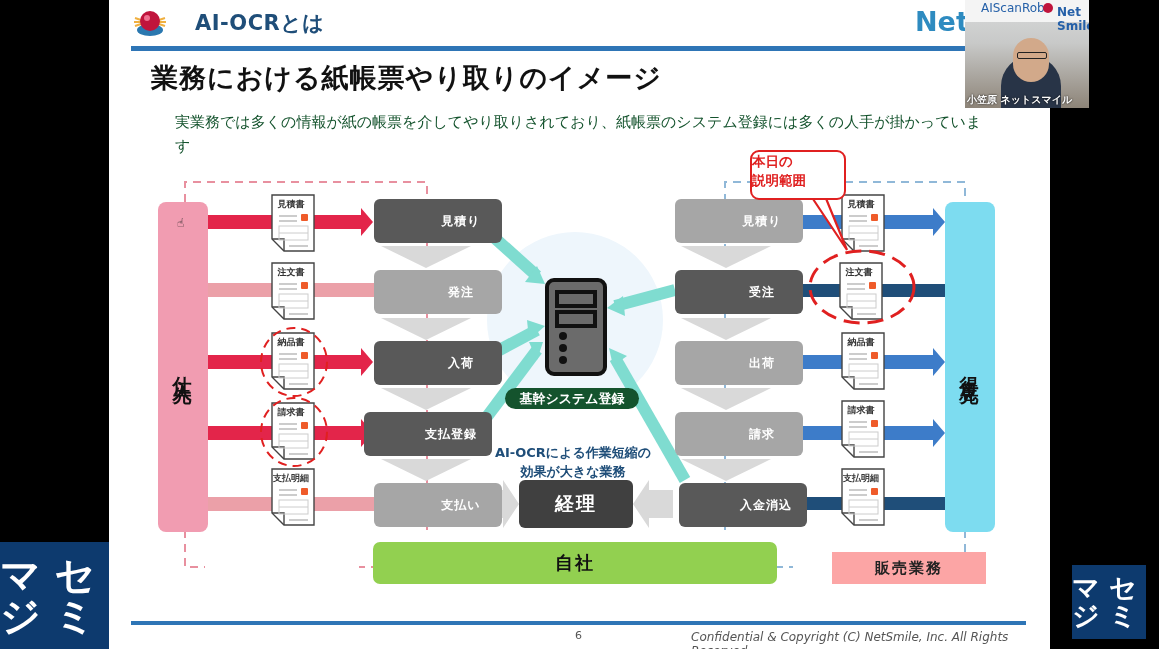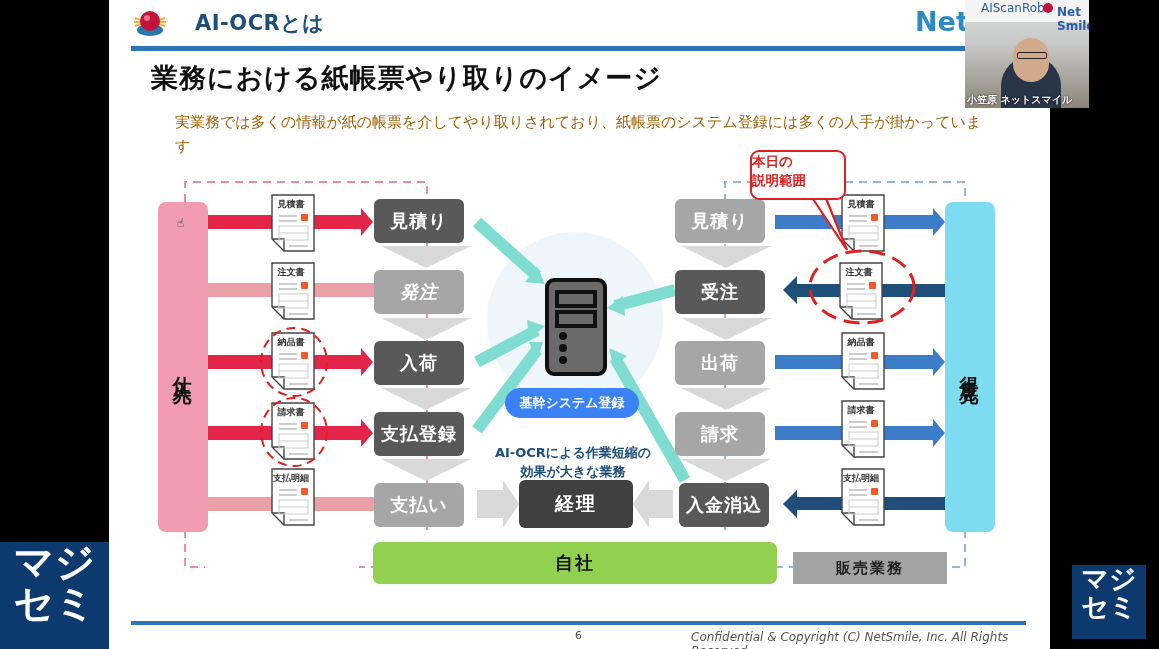--- a/index.html
+++ b/index.html
@@ -4,39 +4,39 @@
 <style>
   html,body{margin:0;padding:0;}
   body{width:1159px;height:649px;background:#000;position:relative;overflow:hidden;font-family:"DejaVu Sans","Liberation Sans",sans-serif;}
   .slide{position:absolute;left:109px;top:0;width:941px;height:649px;background:#fff;overflow:hidden;}
   .abs{position:absolute;}
   .logo-globe{position:absolute;left:24px;top:8px;width:34px;height:30px;}
   .section-title{position:absolute;left:70px;top:9px;font-size:21px;font-weight:bold;color:#1f4e79;letter-spacing:0.5px;margin-left:16px;}
   .brand{position:absolute;left:806px;top:6px;font-size:27px;font-weight:bold;color:#2e8bc0;}
   .topline{position:absolute;left:22px;top:46px;width:919px;height:5px;background:#2e75b6;}
   .page-title{position:absolute;left:42px;top:60px;font-size:27px;font-weight:bold;color:#111;letter-spacing:1px;}
-  .lead{position:absolute;left:66px;top:110px;width:820px;font-size:15px;line-height:24px;color:#a16207;}
+  .lead{position:absolute;left:66px;top:110px;width:820px;font-size:15px;line-height:24px;color:#14532d;}
   .side-box{position:absolute;border-radius:8px;display:flex;align-items:center;justify-content:center;}
   .side-label{writing-mode:vertical-rl;font-size:19px;font-weight:bold;color:#111;letter-spacing:4px;text-orientation:upright;}
-  .step{position:absolute;width:90px;height:44px;border-radius:6px;color:#fff;font-size:18px;font-weight:bold;display:flex;align-items:center;justify-content:center;letter-spacing:1px;}
+  .step{position:absolute;width:82px;height:44px;border-radius:6px;color:#fff;font-size:12px;font-weight:bold;display:flex;align-items:center;justify-content:center;letter-spacing:1px;padding-left:46px;}
   .dark{background:#595959;}
   .light{background:#a6a6a6;}
   .doc{position:absolute;width:44px;height:50px;}
   .doc svg{width:44px;height:58px;display:block;}
   .doc-label{position:absolute;left:0;top:4px;width:40px;text-align:center;font-size:9px;color:#333;font-weight:bold;}
   .band{position:absolute;height:32px;display:flex;align-items:center;justify-content:center;font-size:15px;font-weight:bold;color:#222;letter-spacing:2px;}
   .footer-line{position:absolute;left:22px;top:621px;width:895px;height:4px;background:#2e75b6;}
   .page-num{position:absolute;left:466px;top:629px;font-size:11px;color:#555;}
   .copyright{position:absolute;left:582px;top:630px;font-size:12px;color:#555;font-style:italic;}
   .webcam{position:absolute;left:965px;top:0;width:124px;height:108px;background:linear-gradient(180deg,#d9dbdc 0%,#c8c9c8 40%,#8d8478 100%);overflow:hidden;}
   .cam-logo{position:absolute;top:0;left:0;width:124px;height:22px;background:#f4f4f4;}
   .cam-caption{position:absolute;left:2px;top:93px;font-size:10px;color:#fff;font-weight:bold;text-shadow:0 0 2px #000;}
-  .badge{position:absolute;background:#0d3a6e;color:#fff;font-weight:bold;display:flex;flex-direction:column;align-items:center;justify-content:flex-start;line-height:1.02;}
+  .badge{position:absolute;background:#0d3a6e;color:#fff;font-weight:bold;display:flex;flex-direction:row;align-items:center;justify-content:flex-end;line-height:1.02;}
   .callout{position:absolute;left:641px;top:150px;width:92px;height:46px;border:2.5px solid #e02020;border-radius:9px;background:#fff;color:#e02020;font-weight:bold;font-size:13.5px;line-height:19px;text-align:left;}
-  .ribbon{position:absolute;left:396px;top:388px;width:134px;height:30px;border-radius:15px;background:#3b82f6;color:#fff;font-size:13px;font-weight:bold;display:flex;align-items:center;justify-content:center;}
+  .ribbon{position:absolute;left:396px;top:388px;width:134px;height:21px;border-radius:15px;background:#14532d;color:#fff;font-size:13px;font-weight:bold;display:flex;align-items:center;justify-content:center;}
   .ribbon-caption{position:absolute;left:374px;top:424px;width:180px;text-align:center;font-size:13px;font-weight:bold;color:#1f4e79;line-height:19px;margin-top:19px;}
   .keiri{position:absolute;left:410px;top:480px;width:114px;height:48px;border-radius:6px;background:#404040;color:#fff;font-size:19px;font-weight:bold;display:flex;align-items:center;justify-content:center;letter-spacing:2px;}
 </style>
 </head>
 <body>
 
 <div class="slide">
 
   <svg class="logo-globe" viewBox="0 0 34 30">
     <path d="M2 10 L8 12 M1 14 L8 14 M2 18 L8 16" stroke="#f0b040" stroke-width="2"></path>
@@ -122,23 +122,23 @@
   <div class="side-box" style="left:49px;top:202px;width:50px;height:330px;background:#f19cb1;">
     <span class="side-label">仕入先</span>
   </div>
   <div class="side-box" style="left:836px;top:202px;width:50px;height:330px;background:#7ddcf0;">
     <span class="side-label">得意先</span>
   </div>
 
   <div class="abs" style="left:68px;top:216px;font-size:12px;color:#222;">☝</div>
 
   <div class="step dark" style="left:265px;top:199px;">見積り</div>
-  <div class="step light" style="left:265px;top:270px;font-style:italic;">発注</div>
+  <div class="step light" style="left:265px;top:270px;">発注</div>
   <div class="step dark" style="left:265px;top:341px;">入荷</div>
-  <div class="step dark" style="left:265px;top:412px;">支払登録</div>
+  <div class="step dark" style="left:255px;top:412px;">支払登録</div>
   <div class="step light" style="left:265px;top:483px;">支払い</div>
 
   <div class="step light" style="left:566px;top:199px;">見積り</div>
   <div class="step dark" style="left:566px;top:270px;">受注</div>
   <div class="step light" style="left:566px;top:341px;">出荷</div>
   <div class="step light" style="left:566px;top:412px;">請求</div>
   <div class="step dark" style="left:570px;top:483px;">入金消込</div>
 
   <div class="doc" style="left:162px;top:194px;">
     <svg viewBox="0 0 44 58">
@@ -294,21 +294,21 @@
   </svg>
 
   <div class="ribbon">基幹システム登録</div>
   <div class="ribbon-caption">
     <div>AI-OCRによる作業短縮の</div>
     <div>効果が大きな業務</div>
   </div>
   <div class="keiri">経理</div>
 
   <div class="band" style="left:264px;top:542px;width:404px;height:42px;border-radius:7px;background:#92d050;font-size:18px;color:#111;text-align:right;">自社</div>
-  <div class="band" style="left:684px;top:552px;width:154px;background:#a3a3a3;">販売業務</div>
+  <div class="band" style="left:723px;top:552px;width:154px;background:#fca5a5;">販売業務</div>
 
   <div class="footer-line"></div>
   <div class="page-num">6</div>
   <div class="copyright">Confidential &amp; Copyright (C) NetSmile, Inc. All Rights Reserved.</div>
 </div>
 
 <div class="webcam">
   <div class="cam-logo">
     <span style="position:absolute;left:16px;top:1px;font-size:12px;font-weight:normal;color:#2560a8;">AIScanRobo</span>
     <span style="position:absolute;left:78px;top:3px;width:10px;height:10px;border-radius:50%;background:#c0143c;"></span>

